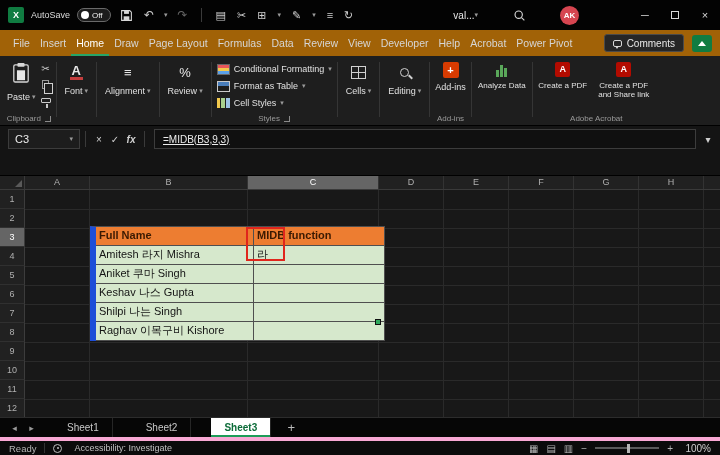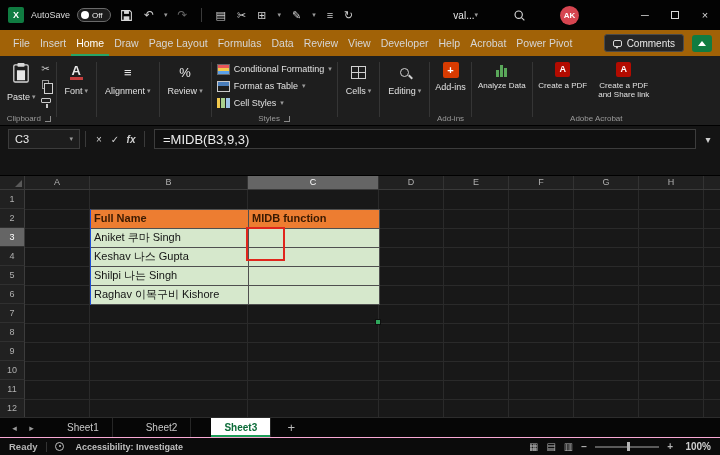--- a/index.html
+++ b/index.html
@@ -82,55 +82,55 @@
   .chicon i{width:3px;background:#5aa85a;display:block;}
   .chicon i:nth-child(1){height:7px;} .chicon i:nth-child(2){height:12px;} .chicon i:nth-child(3){height:9px;}
   .pdficon{width:15px;height:15px;background:#B30B00;border-radius:2px;color:#fff;font-weight:bold;font-size:9px;line-height:15px;text-align:center;}
 
   
   .fbar{height:26px;background:#141414;display:flex;align-items:center;padding:0 4px;}
   .namebox{width:72px;height:20px;margin-left:4px;background:#1d1d1d;border:1px solid #3c3c3c;display:flex;align-items:center;justify-content:space-between;padding:0 6px;font-size:11px;color:#ececec;}
   .fsep{width:1px;height:16px;background:#3a3a3a;margin:0 5px;}
   .fbtn{width:16px;text-align:center;font-size:10px;color:#cfcfcf;}
   .fbtn.fx{font-style:italic;font-weight:bold;}
-  .finput{flex:1;height:20px;margin:0 4px;background:#101010;border:1px solid #3c3c3c;color:#ececec;font-size:13px;padding:0 8px;display:flex;align-items:center;white-space:nowrap;overflow:hidden;}
+  .finput{flex:1;height:20px;margin:0 4px;background:#101010;border:1px solid #3c3c3c;color:#ececec;font-size:10px;padding:0 8px;display:flex;align-items:center;white-space:nowrap;overflow:hidden;text-decoration:underline;}
   .gapstrip{height:24px;background:#141414;border-bottom:1px solid #000;}
 
   
   .gridwrap{position:relative;height:241px;background:#181818;overflow:hidden;}
   .colheaders{display:flex;height:14px;background:#212121;border-bottom:1px solid #3a3a3a;}
   .corner{width:25px;border-right:1px solid #3a3a3a;position:relative;flex:none;}
   .corner::after{content:"";position:absolute;right:2px;bottom:2px;border-left:7px solid transparent;border-bottom:7px solid #5a5a5a;}
   .col-h{font-size:9px;color:#b0b0b0;text-align:center;line-height:13px;border-right:1px solid #333;flex:none;}
   .col-h.sel{background:#656565;color:#fff;}
   .col-h.fill{border-right:none;}
   .sheet{position:relative;height:227px;}
   .hline{position:absolute;left:25px;right:0;height:1px;background:#2a2a2a;}
   .vline{position:absolute;top:0;bottom:0;width:1px;background:#2a2a2a;}
   .row-headers{position:absolute;left:0;top:0;width:25px;z-index:3;}
   .row-h{height:19px;background:#212121;border-bottom:1px solid #303030;border-right:1px solid #3c3c3c;font-size:9px;color:#b0b0b0;text-align:center;line-height:19px;}
   .row-h.sel{background:#656565;color:#fff;}
-  .tbl{position:absolute;left:90px;top:19px;z-index:2;border-left:1px solid #1d4ed8;border-top:1px solid #4f4f4f;}
+  .tbl{position:absolute;left:90px;top:36px;z-index:2;border-left:6px solid #1d4ed8;border-top:1px solid #4f4f4f;}
   .trow{display:flex;height:19px;}
   .tcell{border-right:1px solid #4f4f4f;border-bottom:1px solid #4f4f4f;font-size:11px;line-height:17px;padding-left:3px;background:var(--cell-fill-green);color:#141414;white-space:nowrap;overflow:hidden;}
   .tcell.c0{width:158px;} .tcell.c1{width:131px;}
   .tcell.hdr{background:var(--header-orange);color:#3a1a02;font-weight:bold;}
   .redbox{position:absolute;left:246px;top:37px;width:39px;height:34px;border:2px solid var(--annotation-red);z-index:5;}
   .fillhandle{position:absolute;left:375px;top:129px;width:6px;height:6px;background:#2FA85C;border:1px solid #0f0f0f;z-index:4;}
 
   
   .tabsbar{height:20px;background:#060606;border-top:1px solid #2c2c2c;display:flex;align-items:center;padding-left:6px;}
   .tabnav{width:17px;text-align:center;color:#9a9a9a;font-size:9px;}
   .tabs{display:flex;height:100%;margin-left:14px;gap:20px;}
   .tab{height:100%;display:flex;align-items:center;padding:0 13px;font-size:10px;color:#c9c9c9;border-right:1px solid #262626;}
   .tab.active{background:#fff;color:#0b6b38;font-weight:bold;box-shadow:inset 0 -2px 0 0 #1d9d58;}
   .addsheet{margin-left:12px;color:#bbb;font-size:13px;width:16px;text-align:center;}
 
   
-  .statusbar{height:18px;background:#0b0b0b;border-top:1px solid #f9a8d4;display:flex;align-items:center;padding:0 9px;gap:8px;color:#b5b5b5;font-weight:bold;}
+  .statusbar{height:18px;background:#0b0b0b;border-top:4px solid #f9a8d4;display:flex;align-items:center;padding:0 9px;gap:8px;color:#b5b5b5;}
   .st-text{font-size:9.5px;}
   .st-sep{width:1px;height:10px;background:#333;}
   .accbtn{display:flex;align-items:center;gap:12px;font-size:9px;color:#c0c0c0;}
   .accicon{width:9px;height:9px;border:1px solid #c0c0c0;border-radius:50%;position:relative;display:block;}
   .accicon::after{content:"";position:absolute;left:3px;top:2px;width:2px;height:2px;background:#c0c0c0;border-radius:50%;}
   .viewicon{font-size:10px;color:#b5b5b5;}
   .zoomglyph{font-size:10px;color:#b5b5b5;}
   .zoomtrack{width:64px;height:2px;background:#5a5a5a;position:relative;display:block;}
   .zoomtrack::after{content:"";position:absolute;left:50%;top:-3.5px;width:3px;height:9px;background:#b5b5b5;}
   .zoomtext{font-size:10px;color:#cfcfcf;min-width:30px;text-align:right;}
@@ -428,20 +428,24 @@
           <div class="row-h">10</div>
           <div class="row-h">11</div>
           <div class="row-h">12</div>
         </div>
         <div class="tbl">
           <div class="trow">
             <div class="tcell hdr c0">Full Name</div>
             <div class="tcell hdr c1">MIDB function</div>
           </div>
           <div class="trow">
+            <div class="tcell c0">Amitesh 라지 Mishra</div>
+            <div class="tcell c1">라</div>
+          </div>
+          <div class="trow">
             <div class="tcell c0">Aniket 쿠마 Singh</div>
             <div class="tcell c1"></div>
           </div>
           <div class="trow">
             <div class="tcell c0">Keshav 나스 Gupta</div>
             <div class="tcell c1"></div>
           </div>
           <div class="trow">
             <div class="tcell c0">Shilpi 나는 Singh</div>
             <div class="tcell c1"></div>

